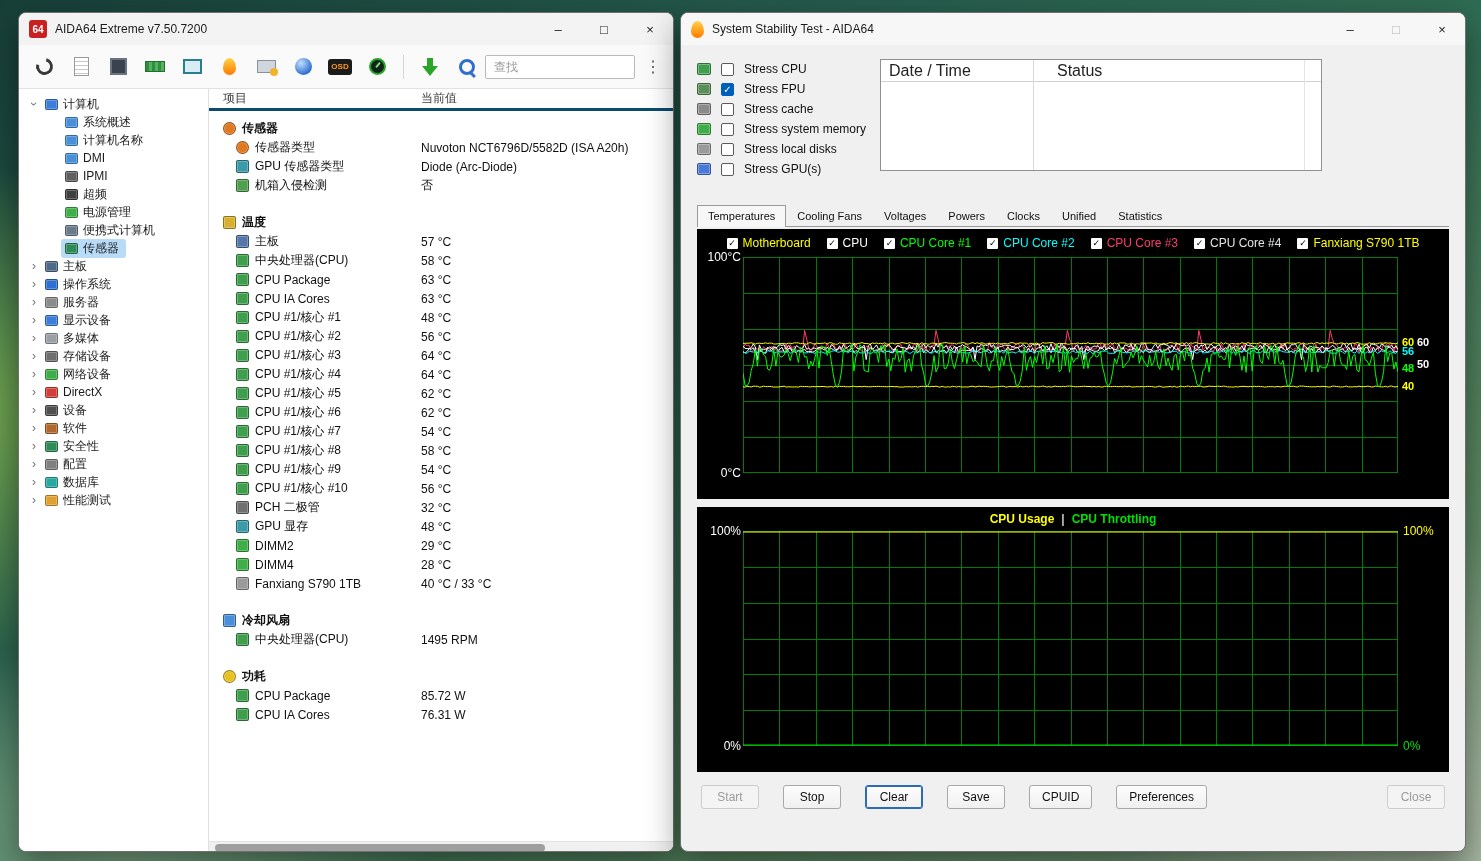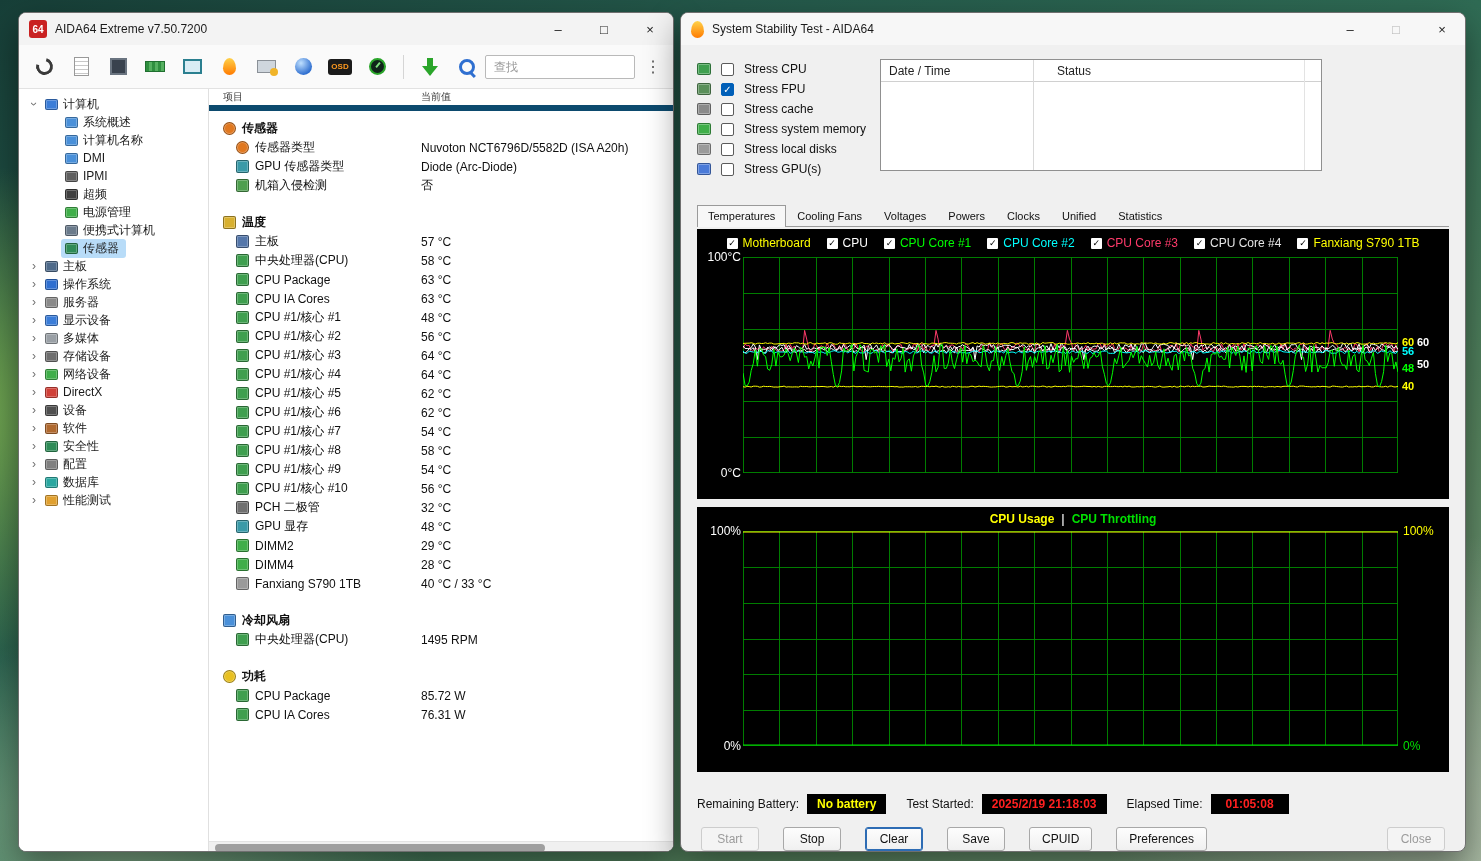--- a/index.html
+++ b/index.html
@@ -56,21 +56,21 @@
   #sidebar{width:190px;border-right:1px solid #e0e0e0;padding-top:6px;overflow:hidden;flex:none;}
   .titem{display:flex;align-items:center;height:18px;font-size:12px;color:#1a1a1a;padding-left:8px;white-space:nowrap;}
   .titem.lvl1{padding-left:28px;}
   .expander{width:14px;flex:none;font-size:12px;color:#707070;text-align:center;}
   .expander.open{transform:rotate(90deg);}
   .hl{display:flex;align-items:center;padding:1px 7px 1px 2px;border-radius:3px;}
   .titem.sel .hl{background:#b8dcf8;}
   .ticon{width:13px;height:11px;border-radius:2px;margin:0 5px 0 2px;flex:none;
     border:1px solid rgba(0,0,0,.28);box-shadow:inset 0 0 0 1px rgba(255,255,255,.25);}
   #main-panel{flex:1;display:flex;flex-direction:column;position:relative;background:#fff;}
-  #col-headers{height:22px;flex:none;display:flex;align-items:center;font-size:10px;color:#3c3c3c;position:relative;padding-left:14px;border-bottom:6px solid #0c4a6e;}
+  #col-headers{height:22px;flex:none;display:flex;align-items:center;font-size:12px;color:#3c3c3c;position:relative;padding-left:14px;border-bottom:3px solid #0c4a6e;}
   #col-headers .col-val{position:absolute;left:212px;}
   #rows{flex:1;overflow:hidden;padding-top:8px;}
   .prow{display:flex;align-items:center;height:19px;font-size:12px;color:#101010;white-space:nowrap;}
   .prow .plabel{display:flex;align-items:center;width:212px;flex:none;padding-left:14px;overflow:hidden;}
   .prow.item .plabel{padding-left:27px;}
   .prow.header .plabel{font-weight:bold;}
   .prow .pvalue{flex:1;}
   .spacer{height:18px;}
   .ricon{width:13px;height:13px;border-radius:2px;margin-right:6px;flex:none;
     border:1px solid rgba(0,0,0,.35);box-shadow:inset 0 0 0 1px rgba(255,255,255,.25);}
@@ -78,21 +78,21 @@
   #hscroll{height:12px;flex:none;background:#f0f0f0;border-top:1px solid #e3e3e3;position:relative;}
   .hthumb{position:absolute;left:6px;top:2px;height:8px;width:330px;background:#9f9f9f;border-radius:4px;}
   
   #rw-top{display:flex;margin:14px 16px 0;}
   #stress-list{width:180px;flex:none;}
   .stress-row{display:flex;align-items:center;height:20px;font-size:12px;color:#111;gap:10px;white-space:nowrap;}
   .sicon{width:14px;height:12px;border-radius:2px;flex:none;border:1px solid rgba(0,0,0,.3);box-shadow:inset 0 0 0 1px rgba(255,255,255,.3);}
   .cb{width:13px;height:13px;flex:none;border:1px solid #5a5a5a;background:#fff;border-radius:2px;
     font-size:10px;line-height:11px;text-align:center;color:#fff;}
   .cb.checked{background:#005fb8;border-color:#005fb8;}
-  #log-table{width:442px;height:112px;margin-left:3px;background:#fff;border:1px solid #909090;position:relative;font-size:12px;color:#222;}
+  #log-table{width:442px;height:112px;margin-left:3px;background:#fff;border:1px solid #909090;position:relative;font-size:16px;color:#222;}
   #log-table .th{height:22px;display:flex;align-items:center;border-bottom:1px solid #d0d0d0;}
   .tc1{width:152px;padding-left:8px;flex:none;}
   .tc2{padding-left:24px;}
   .tcol-line{position:absolute;left:152px;top:0;bottom:0;width:1px;background:#d9d9d9;}
   .tcol-line2{position:absolute;right:16px;top:0;bottom:0;width:1px;background:#e3e3e3;}
   #tabs{margin:26px 16px 0;display:flex;font-size:11px;border-bottom:1px solid #9a9a9a;}
   .tab{padding:4px 10px 4px;color:#101010;border:1px solid transparent;border-bottom:none;}
   .tab.active{background:#f7f7f7;border-color:#9a9a9a;margin-bottom:-1px;padding-bottom:5px;}
   .graph-panel{position:relative;margin:2px 16px 0;width:752px;background:#000;}
   #temp-panel{height:270px;}
@@ -729,28 +729,20 @@
           <line x1="0" y1="36.5" x2="655" y2="36.5" stroke="#008a00" stroke-width="1" opacity="0.9"></line>
           <line x1="0" y1="72.5" x2="655" y2="72.5" stroke="#008a00" stroke-width="1" opacity="0.9"></line>
           <line x1="0" y1="108.5" x2="655" y2="108.5" stroke="#008a00" stroke-width="1" opacity="0.9"></line>
           <line x1="0" y1="143.5" x2="655" y2="143.5" stroke="#008a00" stroke-width="1" opacity="0.9"></line>
           <line x1="0" y1="179.5" x2="655" y2="179.5" stroke="#008a00" stroke-width="1" opacity="0.9"></line>
           <line x1="0" y1="214.5" x2="655" y2="214.5" stroke="#008a00" stroke-width="1" opacity="0.9"></line>
           <polyline points="0.0,1.0 655.0,1.0" fill="none" stroke="#ffff00" stroke-width="1"></polyline>
           <polyline points="0.0,214.0 655.0,214.0" fill="none" stroke="#00e000" stroke-width="1"></polyline>
         </svg>
     </div>
-    <div id="status-row">
-        <span class="slabel">Remaining Battery:</span>
-        <span class="sbox" style="color: rgb(255, 255, 0);">No battery</span>
-        <span class="slabel">Test Started:</span>
-        <span class="sbox" style="color: rgb(255, 32, 32);">2025/2/19 21:18:03</span>
-        <span class="slabel">Elapsed Time:</span>
-        <span class="sbox" style="color: rgb(255, 32, 32);">01:05:08</span>
-      </div>
     <div id="btn-row">
         <div class="btn disabled">Start</div>
         <div class="btn">Stop</div>
         <div class="btn focused">Clear</div>
         <div class="btn">Save</div>
         <div class="btn">CPUID</div>
         <div class="btn">Preferences</div>
         <div class="btn disabled push-right">Close</div>
       </div>
   </section>

